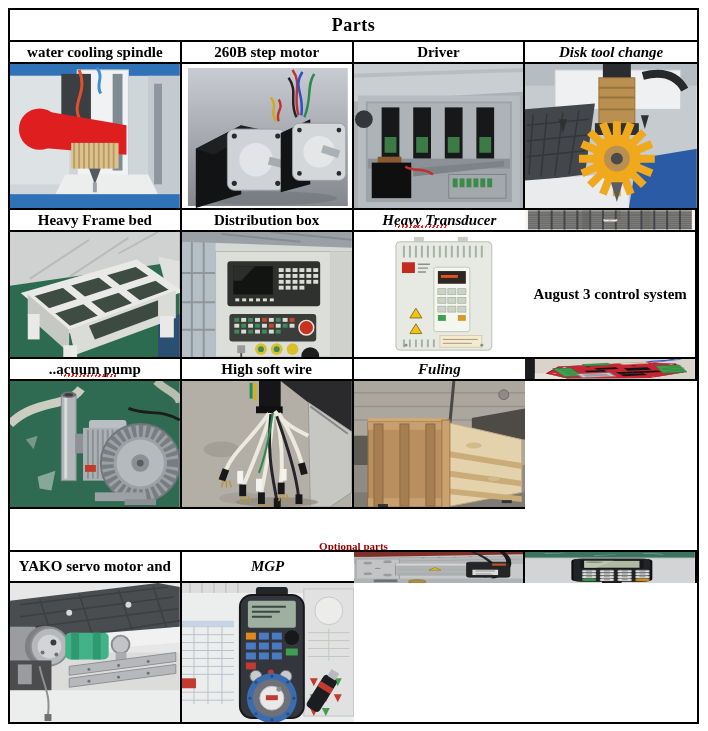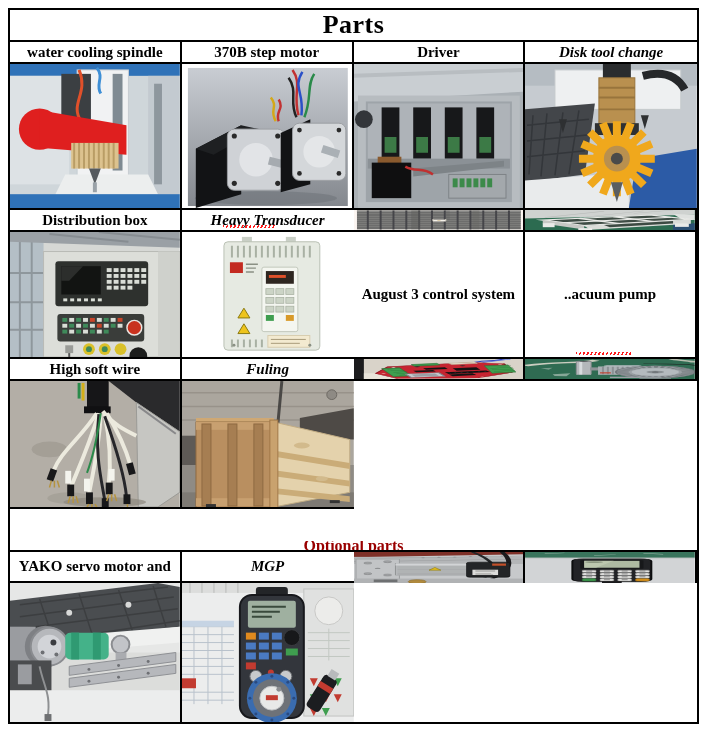--- a/index.html
+++ b/index.html
@@ -12,44 +12,44 @@
     position:absolute; left:8px; top:8px; width:691px; height:716px;
     border:2px solid #000; box-sizing:border-box;
     display:grid; grid-template-columns:repeat(4,1fr);
     grid-template-rows:32px 22px 146px 22px 127px 22px 128px 43px 31px 1fr;
   }
   .c { border-right:2px solid #000; border-bottom:2px solid #000; box-sizing:border-box; overflow:hidden; min-width:0; }
   .lastcol { border-right:none;font-style:italic; }
   .span4 { grid-column:1/-1; border-right:none; }
   .bottomrow { border-bottom:none; }
   .titlecell { display:flex; align-items:center; justify-content:center;
-    font-size:26px; font-weight:bold; letter-spacing:.5px; }
+    font-size:18px; font-weight:bold; letter-spacing:.5px; }
   .header { display:flex; align-items:center; justify-content:center;
     font-weight:bold; font-size:15px; position:relative; white-space:nowrap; }
   .optional { display:flex; align-items:center; justify-content:center;
-    font-weight:bold; font-size:16px; color:#990000;margin-top:32px; }
+    font-weight:bold; font-size:11px; color:#990000;margin-top:32px; }
   .img { padding:0; background:#fff; }
   .img svg { display:block; width:100%; height:100%; }
   .squiggle { position:absolute; bottom:2px; height:3px;
     background:repeating-linear-gradient(115deg,#ff1a1a 0 1.5px,transparent 1.5px 3.5px); }
   .sq-fuling { left:24%; width:31%; }
   .sq-vacuum { left:30%; width:33%; }
 </style>
 </head>
 <body>
 
 <div class="table">
 
   <div class="c span4 titlecell">Parts</div>
 
   <div class="c header">
       <span>water cooling spindle</span>
     </div>
   <div class="c header">
-      <span>370B step motor</span>
+      <span>260B step motor</span>
     </div>
   <div class="c header">
       <span>Driver</span>
     </div>
   <div class="c header lastcol">
       <span>Disk tool change</span>
     </div>
 
   <div class="c img">
     <svg viewBox="0 0 172 146" preserveAspectRatio="none">
@@ -160,20 +160,23 @@
       <g stroke="#f0a81c" stroke-width="8">
         <path d="M92 96 L130 96 M92 96 L127 111 M92 96 L119 123 M92 96 L106 132 M92 96 L92 134 M92 96 L78 132 M92 96 L65 123 M92 96 L57 111 M92 96 L54 96 M92 96 L57 81 M92 96 L65 69 M92 96 L78 60 M92 96 L92 58 M92 96 L106 60 M92 96 L119 69 M92 96 L127 81"></path>
       </g>
       <circle cx="92" cy="96" r="24" fill="#f0a81c"></circle>
       <circle cx="92" cy="96" r="13" fill="#b9904f"></circle>
       <circle cx="92" cy="96" r="6" fill="#4a4a4a"></circle>
       <polygon points="86,120 98,120 92,140" fill="#5a5e62"></polygon>
     </svg>
   </div>
 
+  <div class="c header">
+      <span>Heavy Frame bed</span>
+    </div>
   <div class="c header">
       <span>Distribution box</span>
     </div>
   <div class="c header lastcol">
       <span>Heavy Transducer</span>
       <div class="squiggle sq-fuling"></div>
     </div>
 
   <div class="c img">
     <svg viewBox="0 0 172 128" preserveAspectRatio="none">

